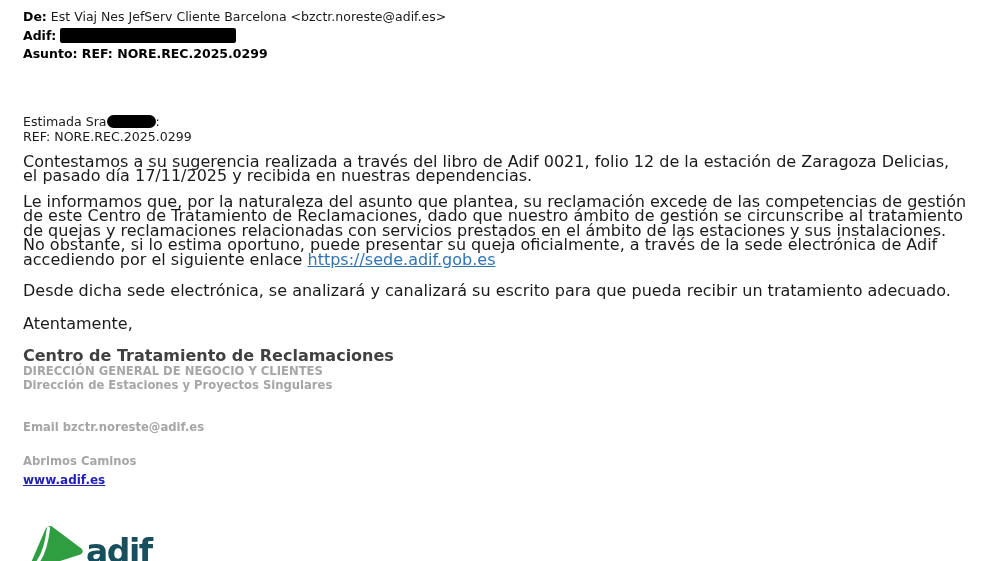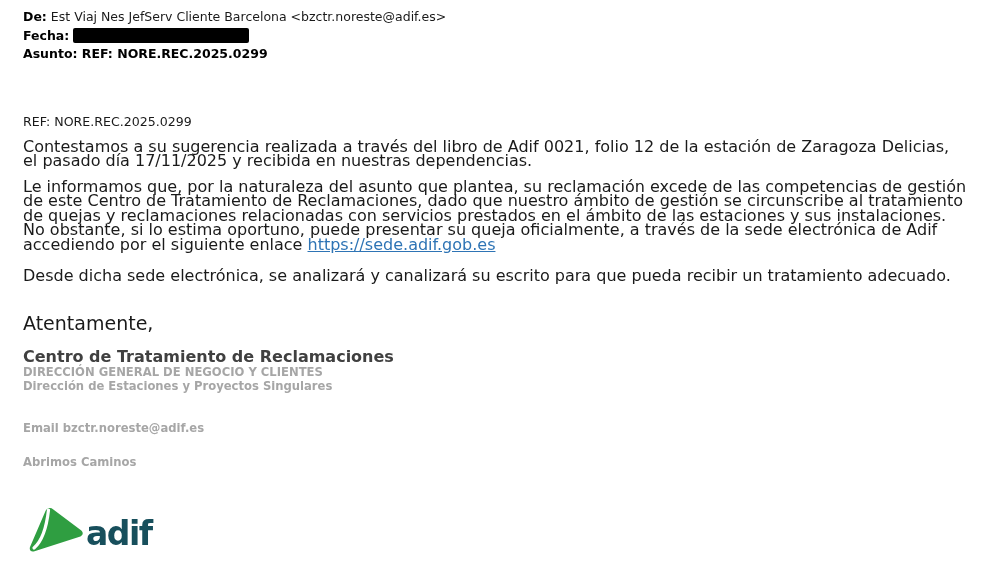--- a/index.html
+++ b/index.html
@@ -50,21 +50,21 @@
     line-height: 14.6px;
     margin-top: 11px;
     width: 945px;
   }
   .para.gap-lg { margin-top: 16px; }
   a.sede-link {
     color: #2e74b5;
     text-decoration: underline;
     cursor: pointer;
   }
-  .closing { margin-top: 29px; font-size: 19px; }
+  .closing { margin-top: 16px; font-size: 16px; }
   
   .sig { margin-top: 15px; }
   .sig-dark {
     font-size: 16px;
     font-weight: bold;
     color: #404040;
     line-height: 15px;
   }
   .sig-gray {
     font-size: 11.6px;
@@ -88,42 +88,44 @@
   
   .logo-wrap { margin-top: 36px; margin-left: 5px; }
 </style>
 </head>
 <body>
 
 <div class="page">
 
   <div>
     <div class="hdr"><b>De:</b> <span class="val">Est Viaj Nes JefServ Cliente Barcelona &lt;bzctr.noreste@adif.es&gt;</span></div>
-    <div class="hdr"><b>Fecha:</b><span class="redact-to"></span></div>
+    <div class="hdr"><b>Adif:</b><span class="redact-to"></span></div>
     <div class="hdr subject">Asunto: REF: NORE.REC.2025.0299</div>
   </div>
 
   <div class="body-block">
+    <div class="line"><span>Estimada Sra</span><span class="redact-name"></span><span>:</span></div>
     <div class="line">REF: NORE.REC.2025.0299</div>
 
     <div class="para">Contestamos a su sugerencia realizada a través del libro de Adif 0021, folio 12 de la estación de Zaragoza Delicias, el pasado día 17/11/2025 y recibida en nuestras dependencias.</div>
 
     <div class="para"><span>Le informamos que, por la naturaleza del asunto que plantea, su reclamación excede de las competencias de gestión de este Centro de Tratamiento de Reclamaciones, dado que nuestro ámbito de gestión se circunscribe al tratamiento de quejas y reclamaciones relacionadas con servicios prestados en el ámbito de las estaciones y sus instalaciones. No obstante, si lo estima oportuno, puede presentar su queja oficialmente, a través de la sede electrónica de Adif accediendo por el siguiente enlace </span><a class="sede-link" href="#">https://sede.adif.gob.es</a></div>
 
     <div class="para gap-lg">Desde dicha sede electrónica, se analizará y canalizará su escrito para que pueda recibir un tratamiento adecuado.</div>
 
     <div class="closing">Atentamente,</div>
   </div>
 
   <div class="sig">
     <div class="sig-dark">Centro de Tratamiento de Reclamaciones</div>
     <div class="sig-gray first">DIRECCIÓN GENERAL DE NEGOCIO Y CLIENTES</div>
     <div class="sig-gray">Dirección de Estaciones y Proyectos Singulares</div>
     <div class="sig-gray sig-email">Email bzctr.noreste@adif.es</div>
     <div class="sig-gray sig-slogan">Abrimos Caminos</div>
+    <div><a class="site-link" href="#">www.adif.es</a></div>
   </div>
 
   <div class="logo-wrap">
     <svg width="132" height="48" viewBox="0 0 132 48">
 
       <path d="M20 2.5 C21.8 1.6 23.6 2 25 3.2 L53 24.2 C55.5 26.2 55.3 29.2 52.4 30.5 L6.5 45.2 C3.2 46.3 1 44.3 2 41 L17.5 5 C18 3.8 18.8 3 20 2.5 Z" fill="#2f9e41"></path>
 
       <path d="M6 42 C13 36 18.5 22 20.5 4" fill="none" stroke="#ffffff" stroke-width="3.2" stroke-linecap="round"></path>
 
       <text x="58" y="39" font-family="DejaVu Sans, Liberation Sans, sans-serif" font-size="33" font-weight="bold" letter-spacing="-1.5" fill="#174f5c">adif</text>

